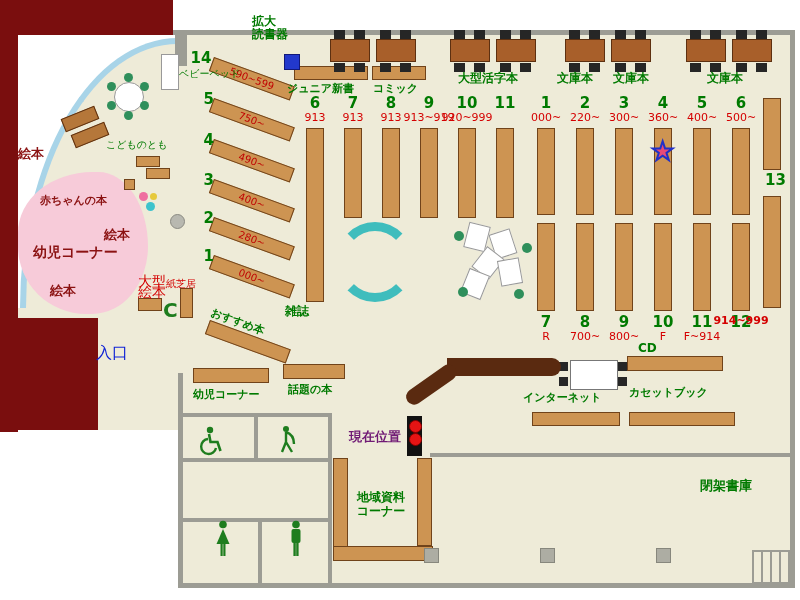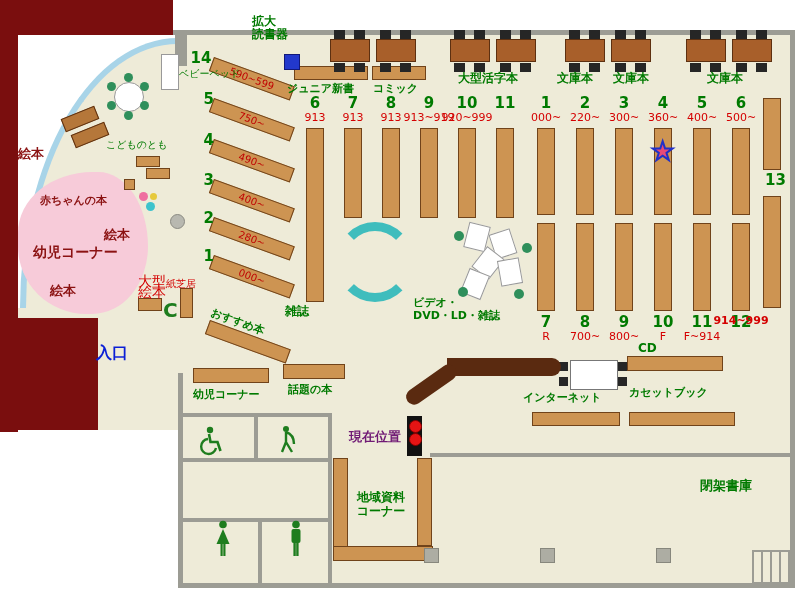--- a/index.html
+++ b/index.html
@@ -97,26 +97,22 @@
     <div>拡大</div>
     <div>読書器</div>
   </div>
   <div class="gl" style="left:287px;top:81px;font-size:11px;">ジュニア新書</div>
   <div class="gl" style="left:373px;top:81px;font-size:11px;">コミック</div>
   <div class="gl" style="left:458px;top:70px;font-size:12px;">大型活字本</div>
   <div class="gl" style="left:557px;top:70px;font-size:12px;">文庫本</div>
   <div class="gl" style="left:613px;top:70px;font-size:12px;">文庫本</div>
   <div class="gl" style="left:707px;top:70px;font-size:12px;">文庫本</div>
   <div class="gl" style="left:285px;top:303px;font-size:12px;">雑誌</div>
-  <div class="abs" style="left:413px;top:296px;z-index:3;color:#007a00;font-weight:bold;font-size:11px;line-height:13px;white-space:nowrap;">
-    <div>ビデオ・</div>
-    <div>DVD・LD・雑誌</div>
-  </div>
   <div class="num" style="left:765px;top:171px;">13</div>
-  <div class="abs" style="left:96px;top:343px;color:#0b1fd6;font-weight:bold;font-size:16px;z-index:4;white-space:nowrap;text-align:center;">入口</div>
+  <div class="abs" style="left:96px;top:343px;color:#0b1fd6;font-weight:normal;font-size:16px;z-index:4;white-space:nowrap;text-align:center;">入口</div>
   <div class="abs" style="left:349px;top:428px;color:#701a75;font-weight:bold;font-size:13px;z-index:4;white-space:nowrap;">現在位置</div>
   <div class="gl" style="left:193px;top:387px;font-size:11px;">幼児コーナー</div>
   <div class="gl" style="left:288px;top:382px;font-size:11px;">話題の本</div>
   <div class="gl" style="left:214px;top:305px;font-size:11px;transform:rotate(20deg);transform-origin:0 0;">おすすめ本</div>
   <div class="abs" style="left:349px;top:490px;width:64px;text-align:center;z-index:3;color:#007a00;font-weight:bold;font-size:12px;line-height:14px;">
     <div>地域資料</div>
     <div>コーナー</div>
   </div>
   <div class="gl" style="left:523px;top:390px;font-size:11px;">インターネット</div>
   <div class="gl" style="left:638px;top:341px;font-size:12px;">CD</div>

